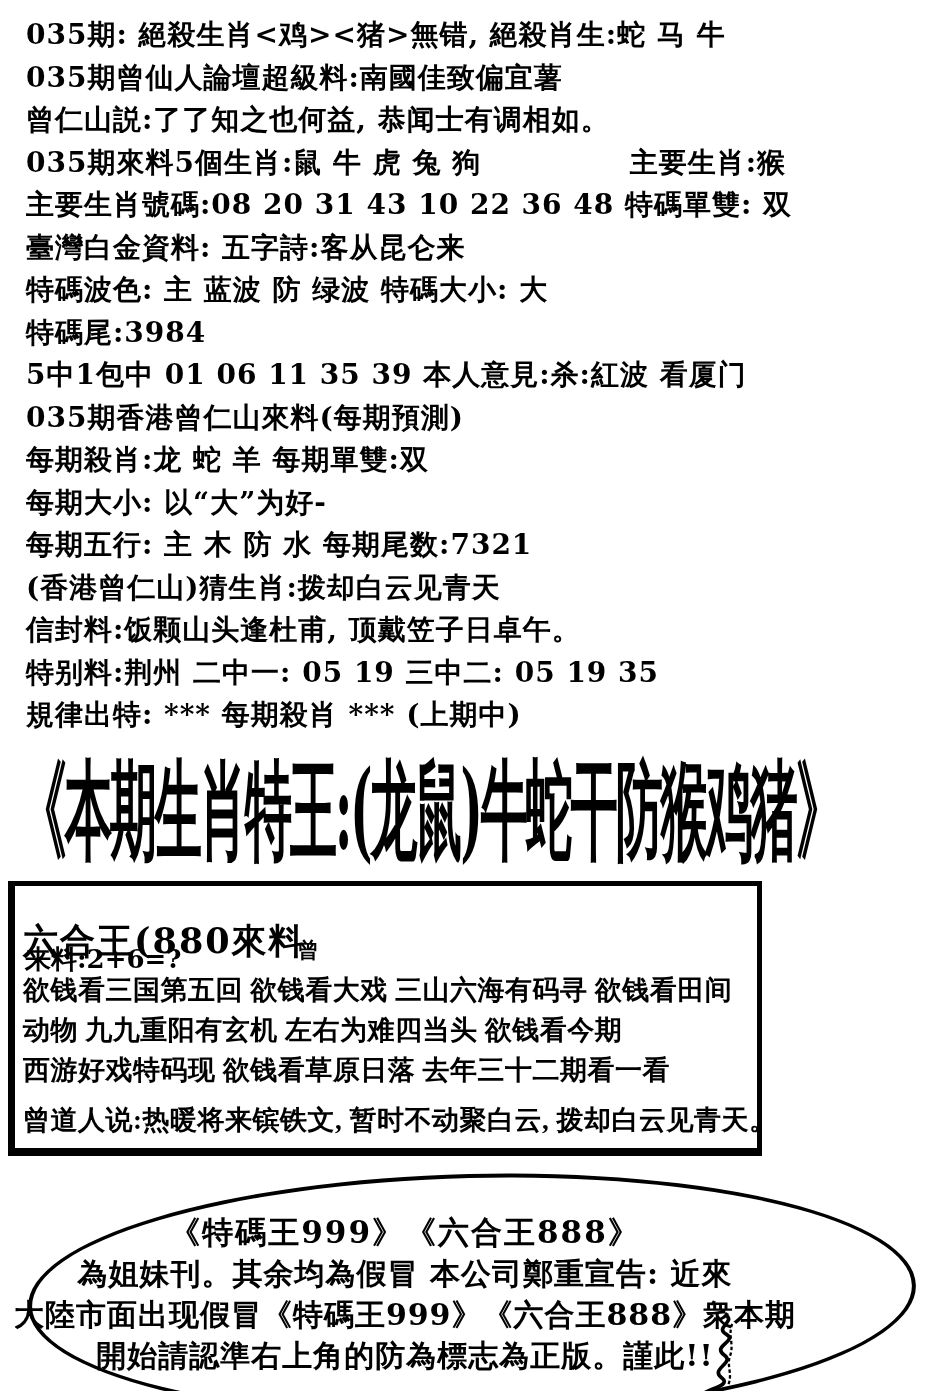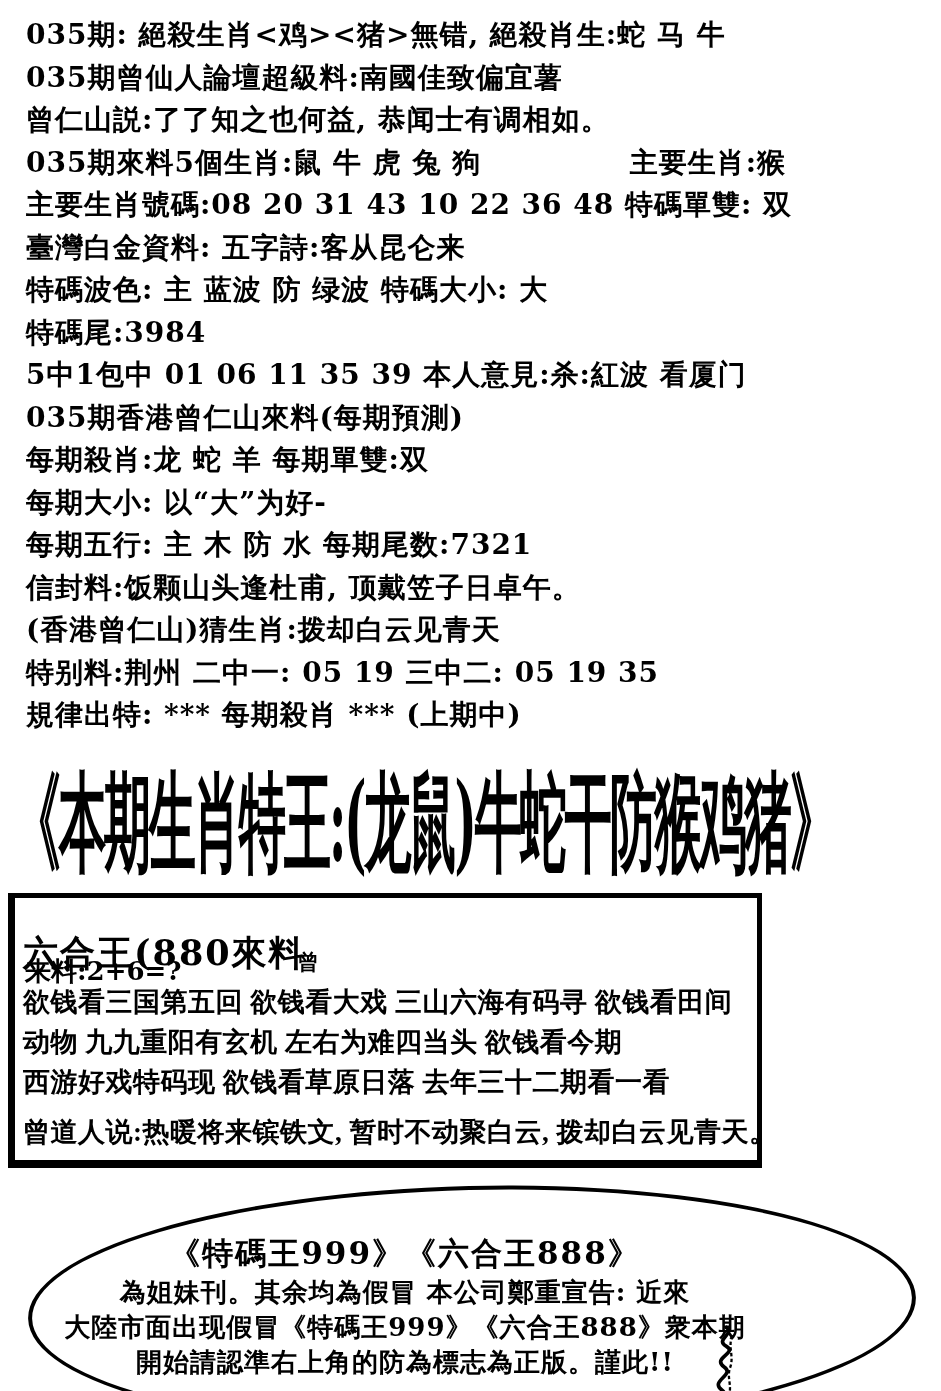--- a/index.html
+++ b/index.html
@@ -10,22 +10,22 @@
   }
   
   .report{padding:14px 14px 0 26px;}
   .rline{
     display:flex;align-items:baseline;white-space:nowrap;
     font-size:28px;line-height:42.5px;letter-spacing:1px;
   }
   .rline .rt{margin-left:auto;padding-right:10px;}
   
   .headline{
-    margin-top:24px;height:128px;display:flex;align-items:center;
-    overflow:visible;padding-left:14px;
+    margin-top:12px;height:128px;display:flex;align-items:center;
+    overflow:visible;padding-left:20px;
   }
   .headline .stretch{
     display:inline-block;font-size:47px;white-space:nowrap;
     transform:scale(1,2.3);transform-origin:left center;
     letter-spacing:-2px;
   }
   
   .box{
     margin:4px 48px 0 8px;border:5px solid #000;
     border-left-width:7px;border-bottom-width:8px;
@@ -40,21 +40,21 @@
   
   .notice{position:relative;margin-top:14px;height:248px;}
   .ellipse{
     position:absolute;left:28px;top:4px;width:880px;height:236px;
     border:4px solid #000;border-radius:50%;transform:rotate(-1.4deg);
   }
   .notice-lines{
     position:absolute;inset:0;display:flex;flex-direction:column;
     align-items:center;justify-content:center;padding-top:2px;
   }
-  .nline{font-size:26px;white-space:nowrap;letter-spacing:1px;}
+  .nline{font-size:30px;white-space:nowrap;letter-spacing:1px;}
   .nline:first-child{font-size:31px;letter-spacing:2px;}
   .seal{position:absolute;right:64px;top:142px;width:46px;height:86px;}
 </style>
 </head>
 <body>
 
 <div id="page">
 
   <section class="report" id="report-mount">
       <div class="rline">
@@ -103,25 +103,25 @@
     </div>
       <div class="rline">
       <span>每期大小:  以“大”为好-</span>
       <span class="rt"></span>
     </div>
       <div class="rline">
       <span>每期五行:  主 木 防 水 每期尾数:7321</span>
       <span class="rt"></span>
     </div>
       <div class="rline">
-      <span>信封料:饭颗山头逢杜甫,  顶戴笠子日卓午。</span>
+      <span>(香港曾仁山)猜生肖:拨却白云见青天</span>
       <span class="rt"></span>
     </div>
       <div class="rline">
-      <span>(香港曾仁山)猜生肖:拨却白云见青天</span>
+      <span>信封料:饭颗山头逢杜甫,  顶戴笠子日卓午。</span>
       <span class="rt"></span>
     </div>
       <div class="rline">
       <span>特别料:荆州    二中一: 05 19    三中二: 05 19 35</span>
       <span class="rt"></span>
     </div>
       <div class="rline">
       <span>規律出特:   ***  每期殺肖  ***  (上期中)</span>
       <span class="rt"></span>
     </div>

